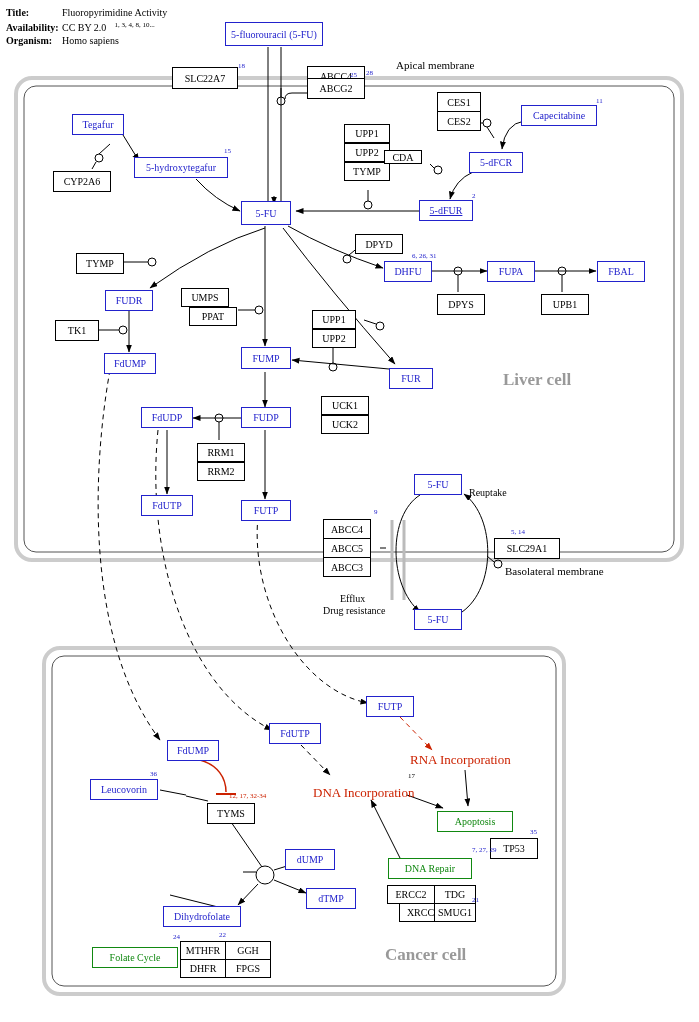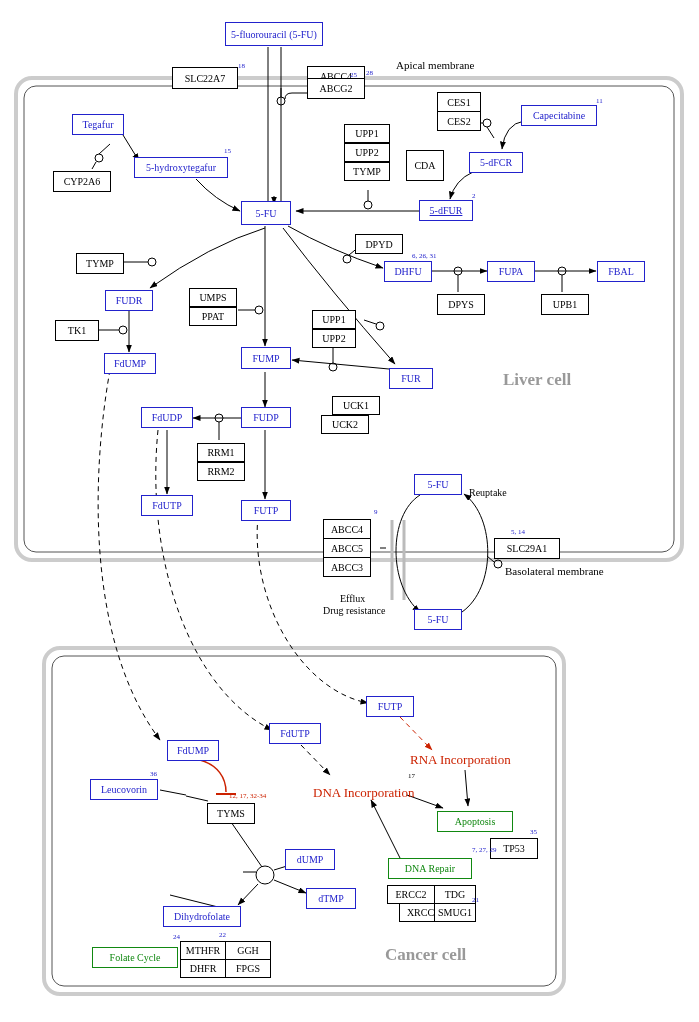--- a/index.html
+++ b/index.html
@@ -38,20 +38,31 @@
   .ref{position:absolute;font-size:7px;color:#2222cc;white-space:nowrap;}
   .refblack{position:absolute;font-size:7px;color:#000;white-space:nowrap;}
   .redlabel{position:absolute;font-size:13px;color:#cc2200;white-space:nowrap;}
   .refred{position:absolute;font-size:7px;color:#cc2200;white-space:nowrap;}
 </style>
 </head>
 <body>
 
 <div id="canvas">
 
+  <div class="meta">
+    <div class="meta-row">
+      <span class="lbl" style="width:56px">Title:</span><span class="val">Fluoropyrimidine Activity</span>
+    </div>
+    <div class="meta-row">
+      <span class="lbl" style="width:56px">Availability:</span><span class="val">CC BY 2.0</span><span class="refs" style="margin-left:8px">1, 3, 4, 8, 10...</span>
+    </div>
+    <div class="meta-row">
+      <span class="lbl" style="width:56px">Organism:</span><span class="val">Homo sapiens</span>
+    </div>
+  </div>
 
   <svg class="layer">
     <defs>
       <marker id="ah" markerWidth="9" markerHeight="9" refX="7.5" refY="3" orient="auto">
         <path d="M0,0 L8,3 L0,6 z" fill="#000"></path>
       </marker>
       <marker id="ahb" markerWidth="9" markerHeight="9" refX="7.5" refY="3" orient="auto">
         <path d="M0,0 L8,3 L0,6 z" fill="#000"></path>
       </marker>
       <marker id="ahr" markerWidth="9" markerHeight="9" refX="7.5" refY="3" orient="auto">
@@ -195,49 +206,49 @@
 
   <div class="node blue" style="left:72px;top:114px;width:52px;height:21px;">Tegafur</div>
   <div class="node" style="left:53px;top:171px;width:58px;height:21px;">CYP2A6</div>
   <div class="node blue" style="left:134px;top:157px;width:94px;height:21px;">5-hydroxytegafur</div>
   <div class="ref" style="left:224px;top:147px;">15</div>
 
   <div class="node" style="left:344px;top:124px;width:46px;height:19px;">UPP1</div>
   <div class="node" style="left:344px;top:143px;width:46px;height:19px;">UPP2</div>
   <div class="node" style="left:344px;top:162px;width:46px;height:19px;">TYMP</div>
 
-  <div class="node" style="left:406px;top:150px;width:38px;height:31px;">CDA</div>
+  <div class="node" style="left:384px;top:150px;width:38px;height:14px;">CDA</div>
   <div class="node blue" style="left:469px;top:152px;width:54px;height:21px;">5-dFCR</div>
   <div class="node blue" style="left:419px;top:200px;width:54px;height:21px;text-decoration:underline;">5-dFUR</div>
   <div class="ref" style="left:472px;top:192px;">2</div>
 
   <div class="node blue" style="left:241px;top:201px;width:50px;height:24px;">5-FU</div>
 
   <div class="node" style="left:76px;top:253px;width:48px;height:21px;">TYMP</div>
   <div class="node" style="left:355px;top:234px;width:48px;height:20px;">DPYD</div>
   <div class="node blue" style="left:384px;top:261px;width:48px;height:21px;">DHFU</div>
   <div class="ref" style="left:412px;top:252px;">6, 26, 31</div>
   <div class="node" style="left:437px;top:294px;width:48px;height:21px;">DPYS</div>
   <div class="node blue" style="left:487px;top:261px;width:48px;height:21px;">FUPA</div>
   <div class="node" style="left:541px;top:294px;width:48px;height:21px;">UPB1</div>
   <div class="node blue" style="left:597px;top:261px;width:48px;height:21px;">FBAL</div>
 
   <div class="node blue" style="left:105px;top:290px;width:48px;height:21px;">FUDR</div>
-  <div class="node" style="left:189px;top:288px;width:48px;height:19px;">UMPS</div>
+  <div class="node" style="left:181px;top:288px;width:48px;height:19px;">UMPS</div>
   <div class="node" style="left:189px;top:307px;width:48px;height:19px;">PPAT</div>
   <div class="node" style="left:55px;top:320px;width:44px;height:21px;">TK1</div>
 
   <div class="node" style="left:312px;top:310px;width:44px;height:19px;">UPP1</div>
   <div class="node" style="left:312px;top:329px;width:44px;height:19px;">UPP2</div>
 
   <div class="node blue" style="left:104px;top:353px;width:52px;height:21px;">FdUMP</div>
   <div class="node blue" style="left:241px;top:347px;width:50px;height:22px;">FUMP</div>
   <div class="node blue" style="left:389px;top:368px;width:44px;height:21px;">FUR</div>
 
-  <div class="node" style="left:332px;top:396px;width:48px;height:19px;">UCK1</div>
+  <div class="node" style="left:321px;top:396px;width:48px;height:19px;">UCK1</div>
   <div class="node" style="left:321px;top:415px;width:48px;height:19px;">UCK2</div>
 
   <div class="node blue" style="left:141px;top:407px;width:52px;height:21px;">FdUDP</div>
   <div class="node blue" style="left:241px;top:407px;width:50px;height:21px;">FUDP</div>
   <div class="node" style="left:197px;top:443px;width:48px;height:19px;">RRM1</div>
   <div class="node" style="left:197px;top:462px;width:48px;height:19px;">RRM2</div>
 
   <div class="node blue" style="left:141px;top:495px;width:52px;height:21px;">FdUTP</div>
   <div class="node blue" style="left:241px;top:500px;width:50px;height:21px;">FUTP</div>
 

